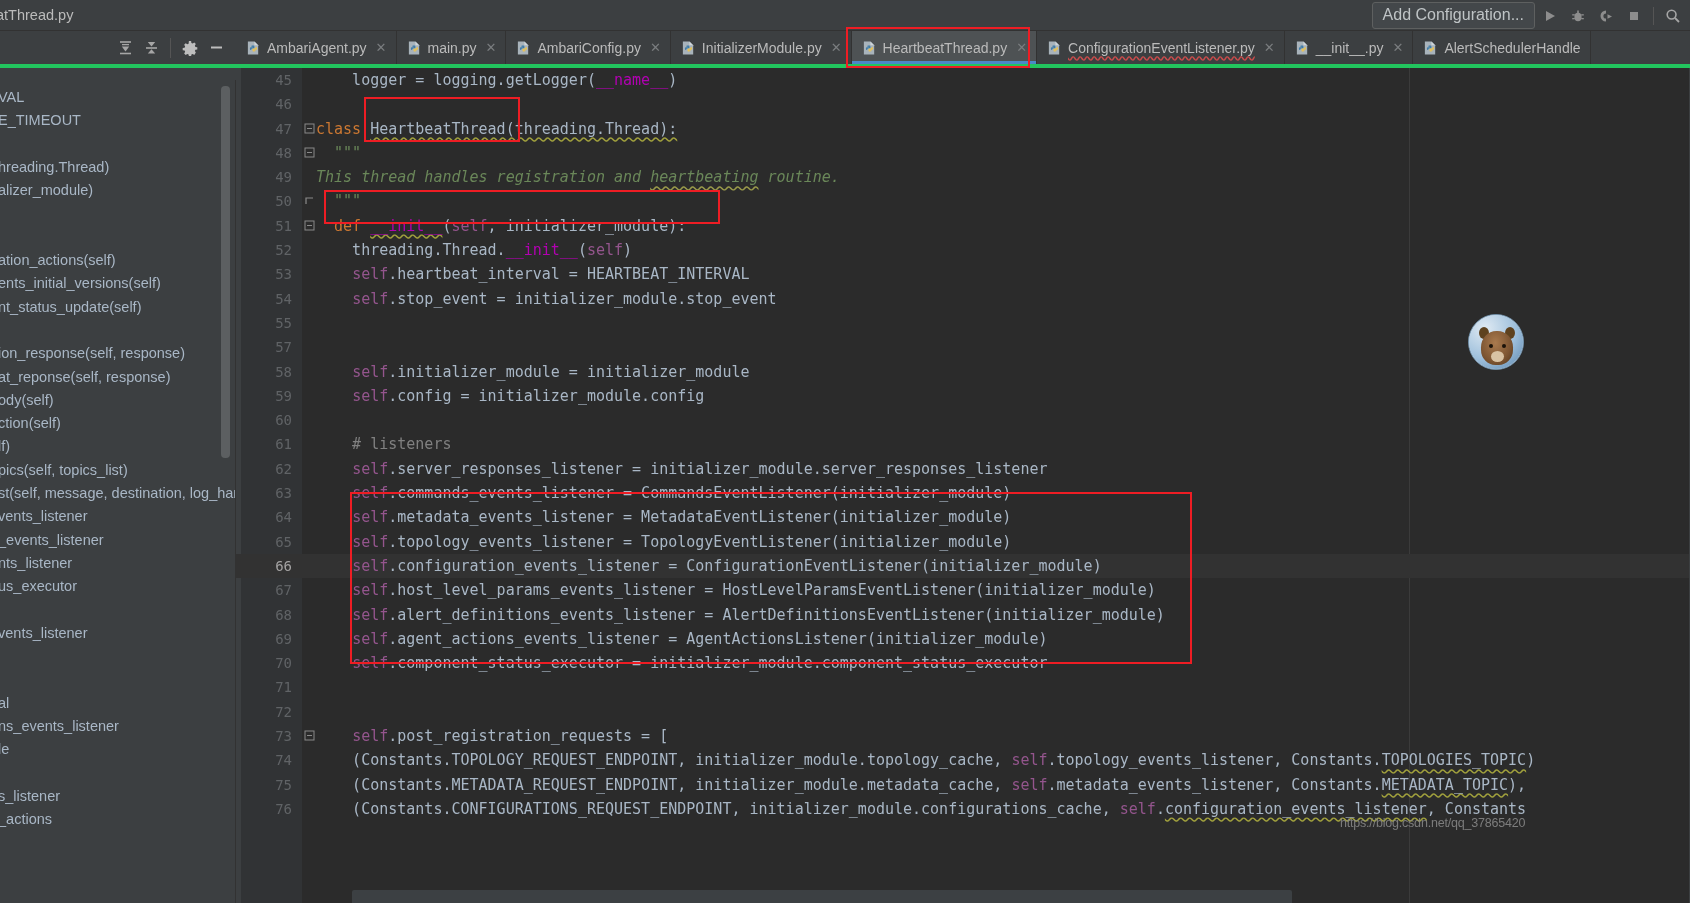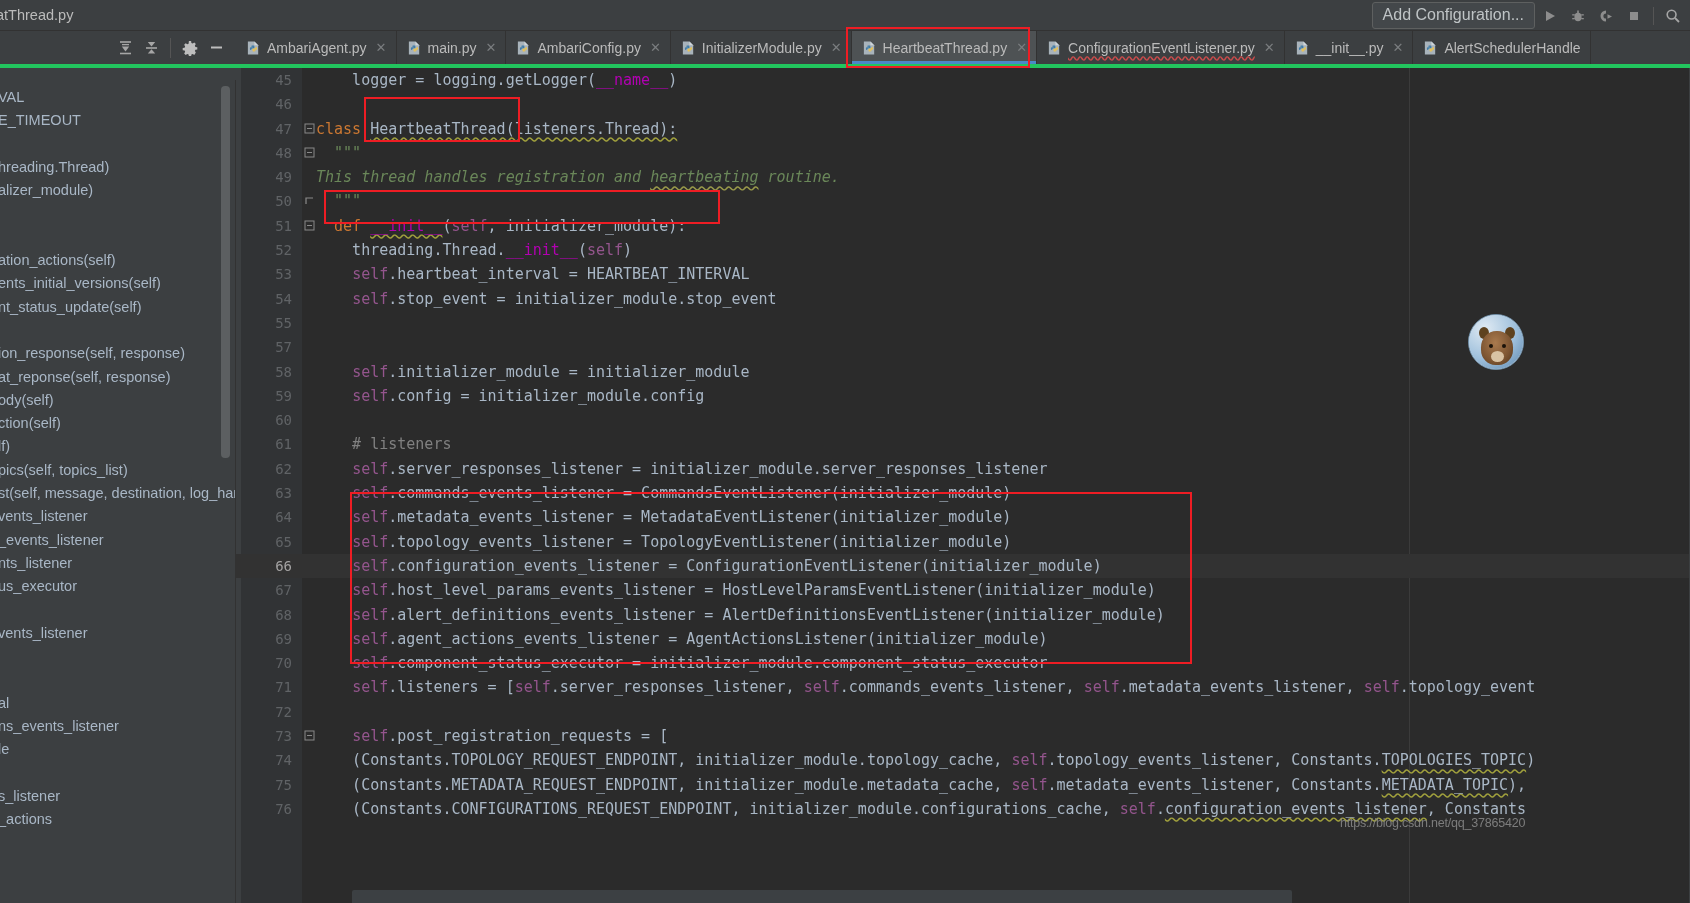--- a/index.html
+++ b/index.html
@@ -374,21 +374,21 @@
   <div class="editor">
     <div class="gutter"></div>
     <div class="gutter-strip"></div>
     <div class="guide"></div>
     <div class="code-area" id="code-area">
         <div class="line"><span class="ln">45</span><span class="code">    logger = logging.getLogger(<span class="mag">__name__</span>)</span></div>
         <div class="line"><span class="ln">46</span><span class="code"></span></div>
         <div class="line"><span class="ln">47</span><span class="fold"><svg width="11" height="11" viewBox="0 0 11 11">
               <rect x="1" y="1" width="9" height="9" fill="none" stroke="#8a8a8a" stroke-width="1"></rect>
               <line x1="3" y1="5.5" x2="8" y2="5.5" stroke="#8a8a8a" stroke-width="1"></line>
-            </svg></span><span class="code"><span class="kw">class</span> <span class="err">HeartbeatThread(listeners.Thread):</span></span></div>
+            </svg></span><span class="code"><span class="kw">class</span> <span class="err">HeartbeatThread(threading.Thread):</span></span></div>
         <div class="line"><span class="ln">48</span><span class="fold"><svg width="11" height="11" viewBox="0 0 11 11">
               <rect x="1" y="1" width="9" height="9" fill="none" stroke="#8a8a8a" stroke-width="1"></rect>
               <line x1="3" y1="5.5" x2="8" y2="5.5" stroke="#8a8a8a" stroke-width="1"></line>
             </svg></span><span class="code"><span class="str">  """</span></span></div>
         <div class="line"><span class="ln">49</span><span class="code"><span class="str" style="font-style:italic">This thread handles registration and <span class="str errR" style="font-style:italic">heartbeating</span> routine.</span></span></div>
         <div class="line"><span class="ln">50</span><span class="fold"><svg width="11" height="11" viewBox="0 0 11 11">
               <path d="M2 9 V3 H9" fill="none" stroke="#8a8a8a" stroke-width="1.2"></path>
             </svg></span><span class="code"><span class="str">  """</span></span></div>
         <div class="line"><span class="ln">51</span><span class="fold"><svg width="11" height="11" viewBox="0 0 11 11">
               <rect x="1" y="1" width="9" height="9" fill="none" stroke="#8a8a8a" stroke-width="1"></rect>
@@ -405,21 +405,21 @@
         <div class="line"><span class="ln">61</span><span class="code"><span class="com">    # listeners</span></span></div>
         <div class="line"><span class="ln">62</span><span class="code">    <span class="self">self</span>.server_responses_listener = initializer_module.server_responses_listener</span></div>
         <div class="line"><span class="ln">63</span><span class="code">    <span class="self">self</span>.commands_events_listener = CommandsEventListener(initializer_module)</span></div>
         <div class="line"><span class="ln">64</span><span class="code">    <span class="self">self</span>.metadata_events_listener = MetadataEventListener(initializer_module)</span></div>
         <div class="line"><span class="ln">65</span><span class="code">    <span class="self">self</span>.topology_events_listener = TopologyEventListener(initializer_module)</span></div>
         <div class="line cur"><span class="ln">66</span><span class="code">    <span class="self">self</span>.configuration_events_listener = ConfigurationEventListener(initializer_module)</span></div>
         <div class="line"><span class="ln">67</span><span class="code">    <span class="self">self</span>.host_level_params_events_listener = HostLevelParamsEventListener(initializer_module)</span></div>
         <div class="line"><span class="ln">68</span><span class="code">    <span class="self">self</span>.alert_definitions_events_listener = AlertDefinitionsEventListener(initializer_module)</span></div>
         <div class="line"><span class="ln">69</span><span class="code">    <span class="self">self</span>.agent_actions_events_listener = AgentActionsListener(initializer_module)</span></div>
         <div class="line"><span class="ln">70</span><span class="code">    <span class="self">self</span>.component_status_executor = initializer_module.component_status_executor</span></div>
-        <div class="line"><span class="ln">71</span><span class="code">    <span class="self">self</span>.listeners = [<span class="self">self</span>.server_responses_listener, <span class="self">self</span>.commands_events_listener, <span class="self">self</span>.metadata_events_listener, <span class="self">self</span>.topology_event</span></div>
+        <div class="line"><span class="ln">71</span></div>
         <div class="line"><span class="ln">72</span><span class="code"></span></div>
         <div class="line"><span class="ln">73</span><span class="fold"><svg width="11" height="11" viewBox="0 0 11 11">
               <rect x="1" y="1" width="9" height="9" fill="none" stroke="#8a8a8a" stroke-width="1"></rect>
               <line x1="3" y1="5.5" x2="8" y2="5.5" stroke="#8a8a8a" stroke-width="1"></line>
             </svg></span><span class="code">    <span class="self">self</span>.post_registration_requests = [</span></div>
         <div class="line"><span class="ln">74</span><span class="code">    (Constants.TOPOLOGY_REQUEST_ENDPOINT, initializer_module.topology_cache, <span class="self">self</span>.topology_events_listener, Constants.<span class="err">TOPOLOGIES_TOPIC</span>)</span></div>
         <div class="line"><span class="ln">75</span><span class="code">    (Constants.METADATA_REQUEST_ENDPOINT, initializer_module.metadata_cache, <span class="self">self</span>.metadata_events_listener, Constants.<span class="err">METADATA_TOPIC</span>),</span></div>
         <div class="line"><span class="ln">76</span><span class="code">    (Constants.CONFIGURATIONS_REQUEST_ENDPOINT, initializer_module.configurations_cache, <span class="self">self</span>.<span class="err">configuration_events_listener</span>, Constants</span></div>
       </div>
     <div class="rightborder"></div>

